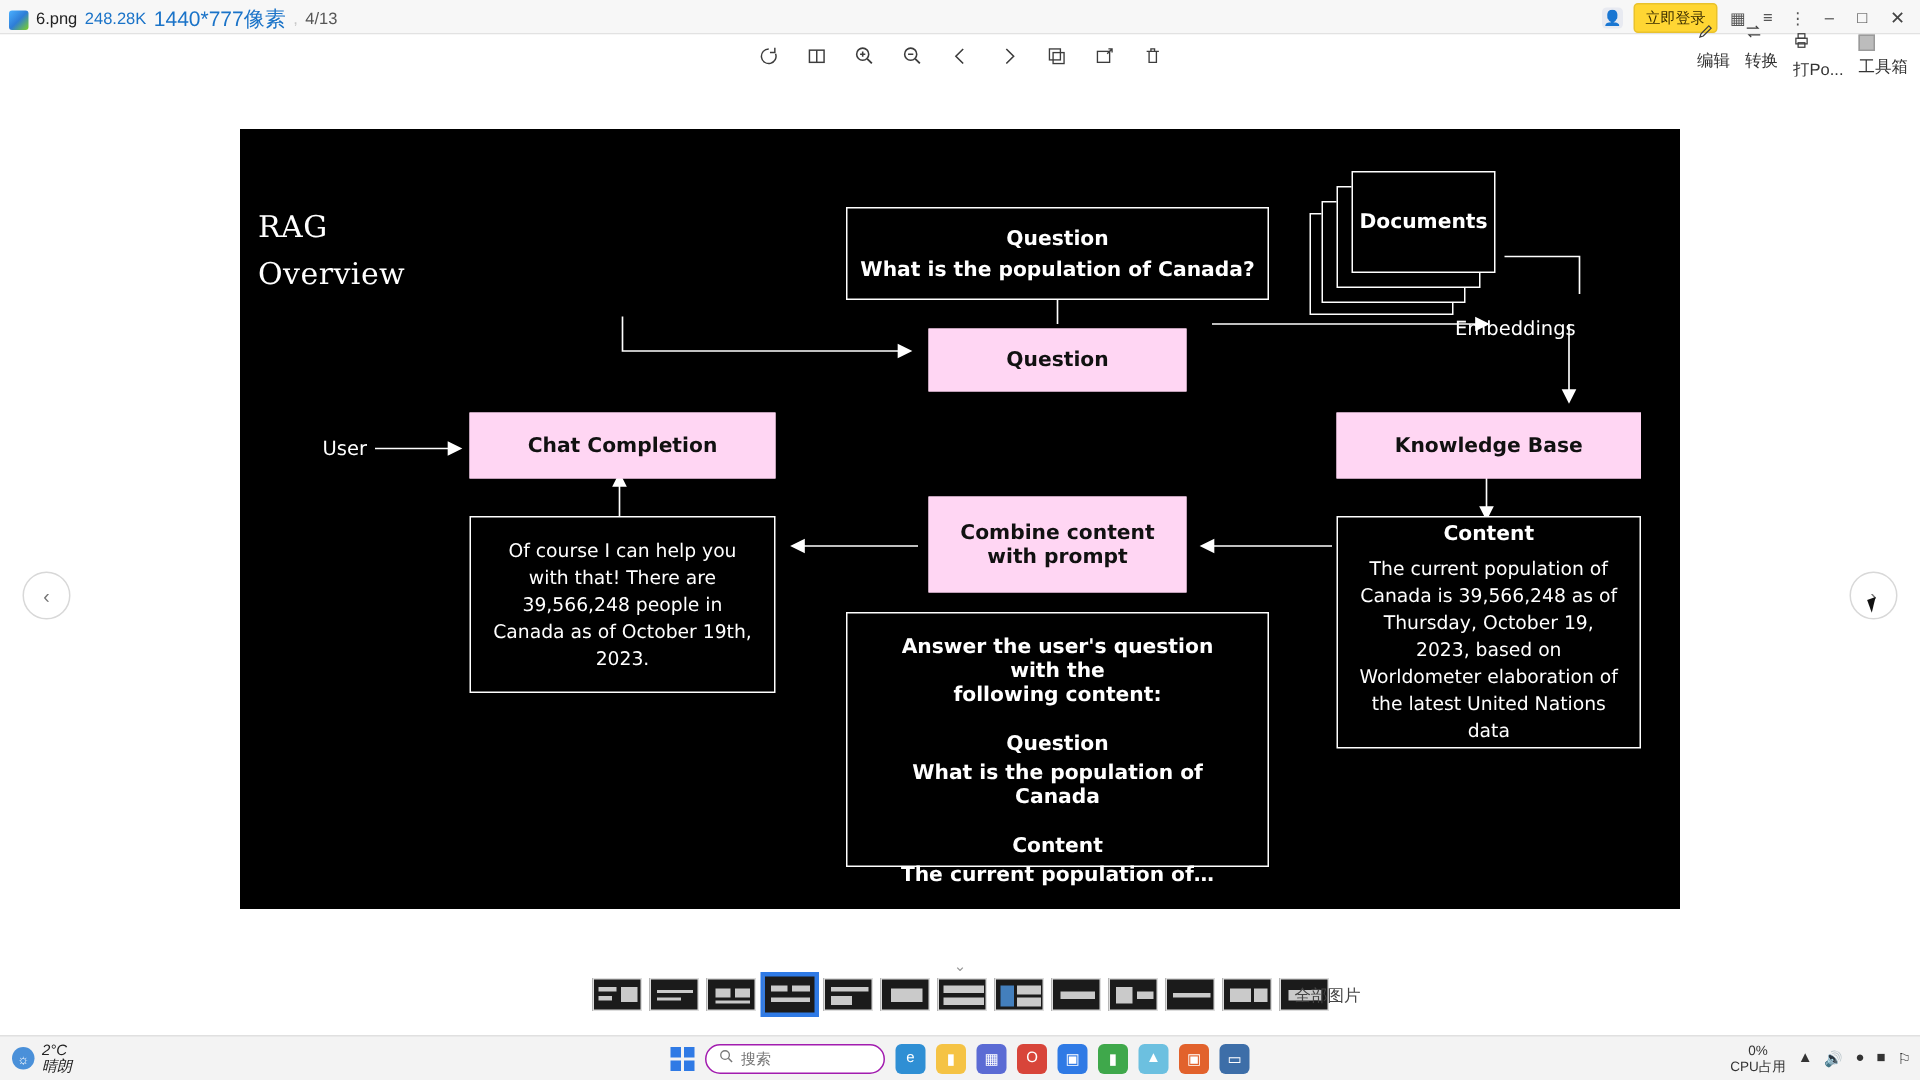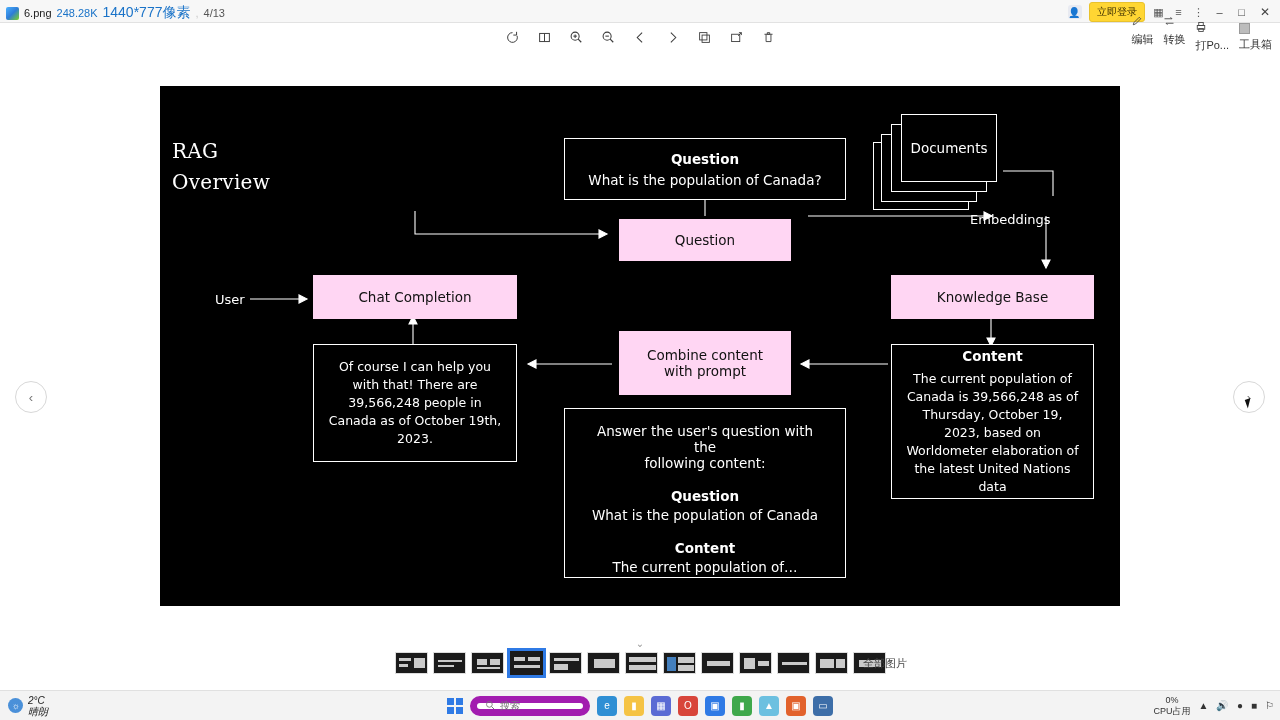--- a/index.html
+++ b/index.html
@@ -85,21 +85,21 @@
   .outline {
     border: 1px solid #ffffff; background: #000; color: #fff;
     display: flex; flex-direction: column; align-items: center;
     justify-content: center; text-align: center;
   }
   .pink {
     background: #ffd6f3; color: #111; border: 1px solid #ffd6f3;
     display: flex; align-items: center; justify-content: center;
     text-align: center;
   }
-  .lbl { font-size: 13.5px; }
+  .lbl { font-size: 13.5px; font-weight: bold; }
   .bold { font-weight: bold; }
   .small { font-size: 12.5px; line-height: 18px; }
 
   
   .plain { position: absolute; font-size: 13px; color: #fff; }
 
   .docstack { position: absolute; }
   .docpage {
     position: absolute; border: 1px solid #fff; background: #000;
   }
@@ -152,21 +152,21 @@
   .wicon {
     width: 15px; height: 15px; border-radius: 50%;
     background: #4a90d9; color: #fff; font-size: 9px;
     display:flex; align-items:center; justify-content:center;
   }
   .weather-txt { line-height: 11px; font-style: italic; }
   .tb-center { position: absolute; left: 50%; transform: translateX(-50%); display:flex; align-items:center; gap:7px; }
   .winlogo { width: 16px; height: 16px; display: grid; grid-template-columns: 1fr 1fr; grid-gap: 2px; }
   .winlogo span { background: #2f7ae5; display:block; }
   .searchbox {
-    width: 120px; height: 20px; background: #fff; border: 7px solid #a21caf;
+    width: 120px; height: 20px; background: #fff; border: 1px solid #a21caf;
     border-radius: 10px; display: flex; align-items: center; gap: 5px;
     padding: 0 8px; font-size: 10px; color: #777;
   }
   .tbapp { width: 20px; height: 20px; border-radius: 4px; display:flex; align-items:center; justify-content:center; font-size:10px; color:#fff; }
   .tray { position: absolute; right: 6px; display: flex; align-items: center; gap: 8px; font-size: 10px; color: #333; }
   .cpu { text-align: center; line-height: 11px; font-size: 9px; color:#333;}
 </style>
 </head>
 <body>
 

